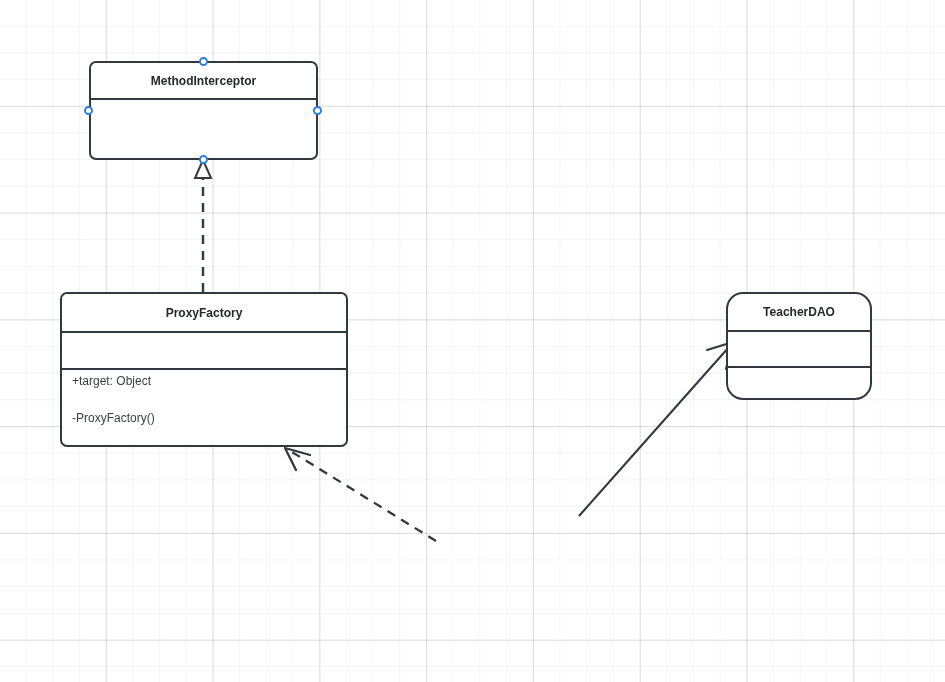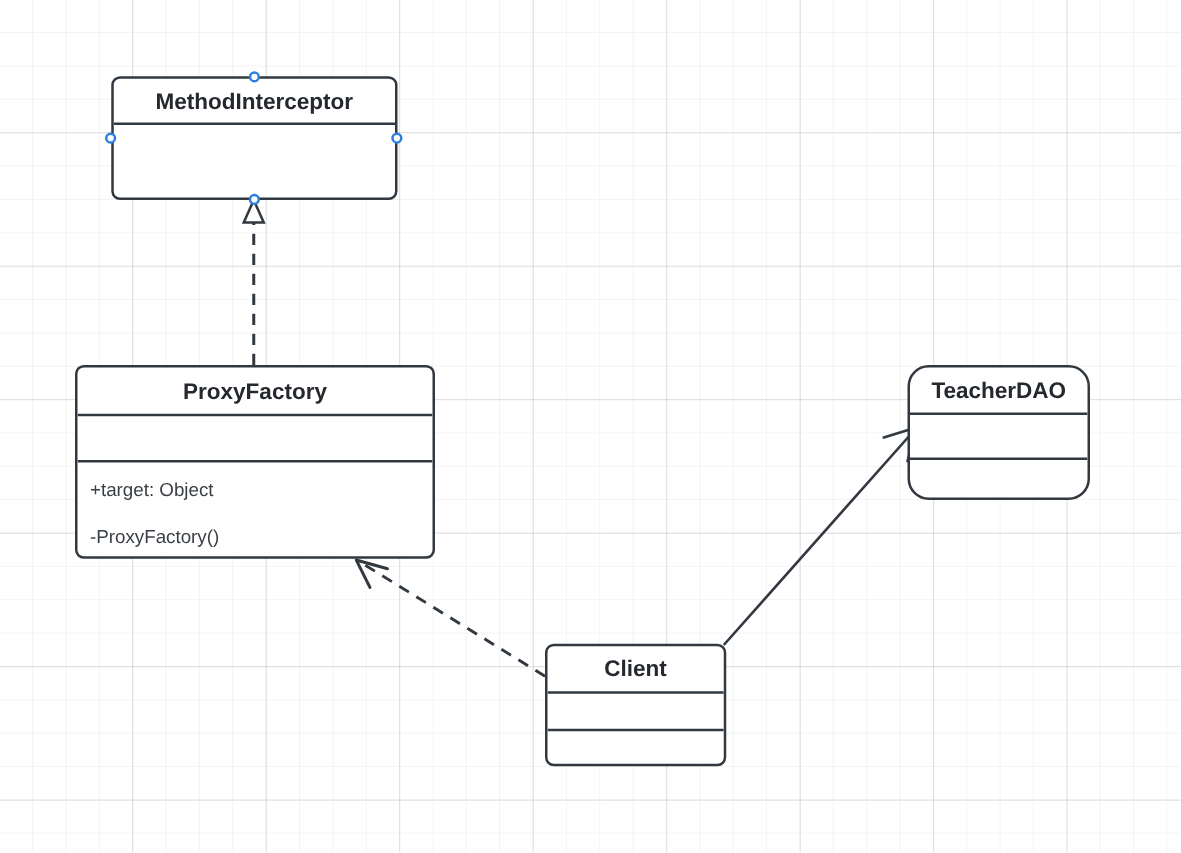--- a/index.html
+++ b/index.html
@@ -34,38 +34,38 @@
     background: #ffffff;
     border: 2px solid #32383f;
     border-radius: 7px;
     overflow: hidden;
   }
   .uml-title {
     box-sizing: border-box;
     width: 100%;
     text-align: center;
     font-weight: bold;
-    font-size: 18px;
+    font-size: 12px;
     color: #25292e;
     line-height: 1;
     display: flex;
     align-items: center;
     justify-content: center;
   }
   .divider {
     width: 100%;
     height: 2px;
     background: #32383f;
     flex: 0 0 auto;
   }
   .uml-compartment {
     box-sizing: border-box;
     width: 100%;
     padding: 6px 10px 4px 10px;
-    font-size: 15px;
+    font-size: 12px;
     color: #3a3f45;
     line-height: 1.42;
     white-space: pre;
   }
   .uml-compartment.empty { padding: 0; }
 
   .edge-layer {
     position: absolute;
     left: 0; top: 0;
     width: 945px;
@@ -132,26 +132,19 @@
   <div class="uml-class" style="left:726px; top:292px; width:146px; height:108px;border-radius:17px;">
     <div class="uml-title" style="height:36px;">TeacherDAO</div>
     <div class="divider"></div>
     <div class="uml-compartment empty" style="height:34px;"></div>
     <div class="divider"></div>
     <div class="uml-compartment">
       
     </div>
   </div>
 
-  <div class="uml-class" style="left:436px; top:515px; width:145px; height:98px;">
-    <div class="uml-title" style="height:36px;">Client</div>
-    <div class="divider"></div>
-    <div class="uml-compartment empty" style="height:28px;"></div>
-    <div class="divider"></div>
-    <div class="uml-compartment empty" style="height:28px;"></div>
-  </div>
 
   <div class="handle" style="left:199px; top:57px;"></div>
   <div class="handle" style="left:84px; top:106px;"></div>
   <div class="handle" style="left:313px; top:106px;"></div>
   <div class="handle" style="left:199px; top:155px;"></div>
 
 </div>
 
 </body></html>

